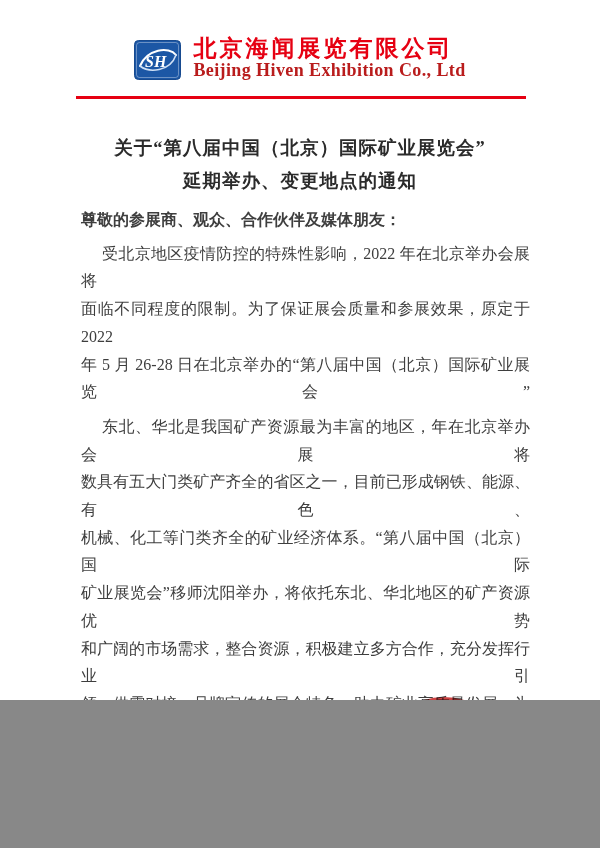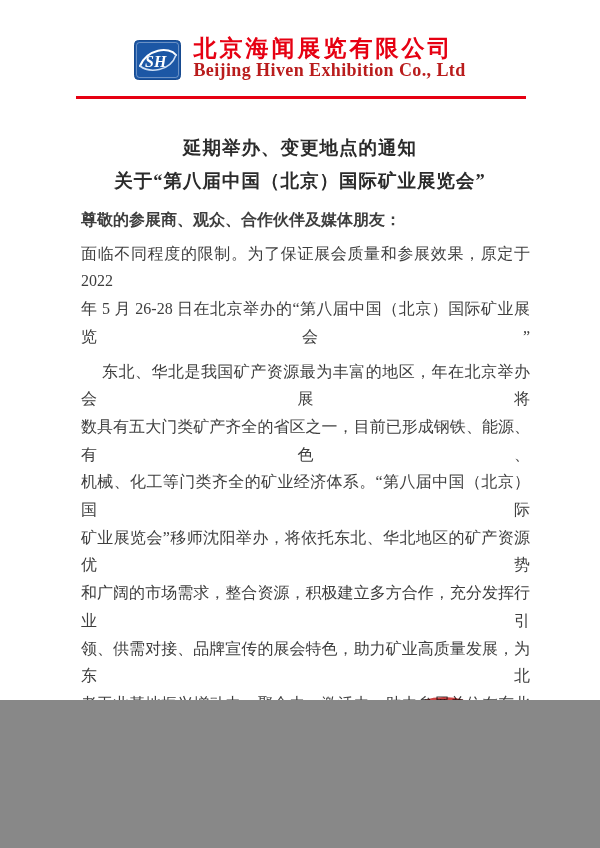--- a/index.html
+++ b/index.html
@@ -61,28 +61,29 @@
     </div>
     <div class="hd-names">
       <div class="hd-zh">北京海闻展览有限公司</div>
       <div class="hd-en">Beijing Hiven Exhibition Co., Ltd</div>
     </div>
   </div>
 
   <div class="rule"></div>
 
   <div class="title">
+    <div>关于“第八届中国（北京）国际矿业展览会”</div>
     <div>延期举办、变更地点的通知</div>
-    <div>关于“第八届中国（北京）国际矿业展览会”</div>
   </div>
 
   <div class="bodytext">
     <div class="salutation">尊敬的参展商、观众、合作伙伴及媒体朋友：</div>
 
     <div class="para p1">
+      <div class="ln indent">受北京地区疫情防控的特殊性影响，2022 年在北京举办会展将</div>
       <div class="ln">面临不同程度的限制。为了保证展会质量和参展效果，原定于 2022</div>
       <div class="ln">年 5 月 26-28 日在北京举办的“第八届中国（北京）国际矿业展览会”</div>
     </div>
 
     <div class="para p2">
       <div class="ln indent">东北、华北是我国矿产资源最为丰富的地区，年在北京举办会展将</div>
       <div class="ln">数具有五大门类矿产齐全的省区之一，目前已形成钢铁、能源、有色、</div>
       <div class="ln">机械、化工等门类齐全的矿业经济体系。“第八届中国（北京）国际</div>
       <div class="ln">矿业展览会”移师沈阳举办，将依托东北、华北地区的矿产资源优势</div>
       <div class="ln">和广阔的市场需求，整合资源，积极建立多方合作，充分发挥行业引</div>

